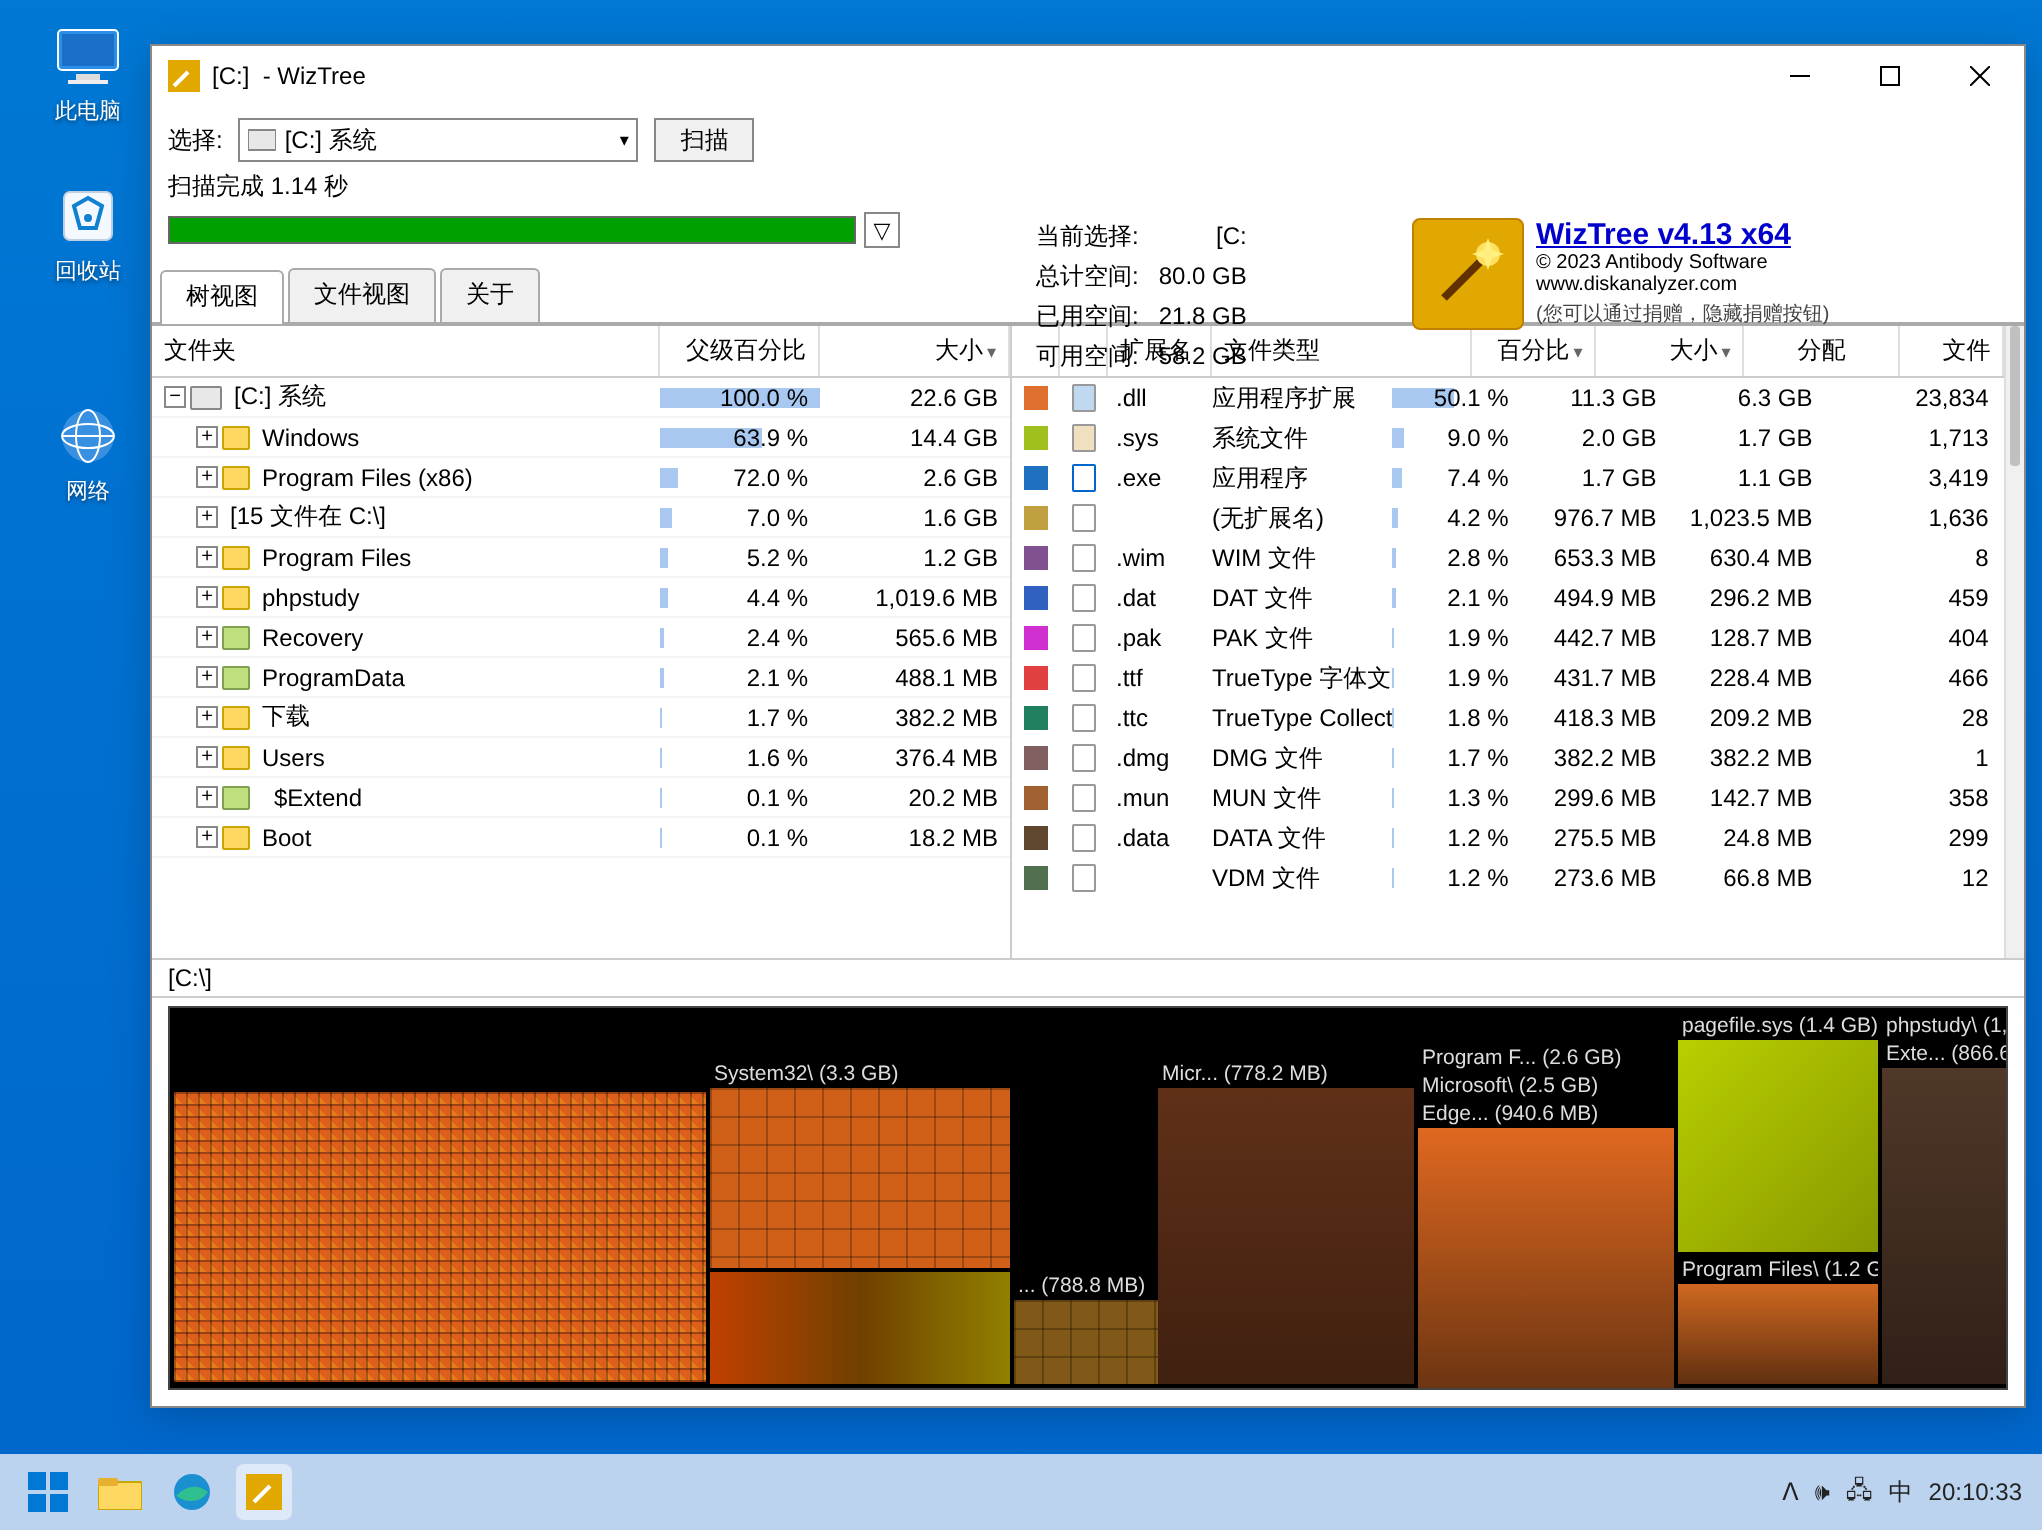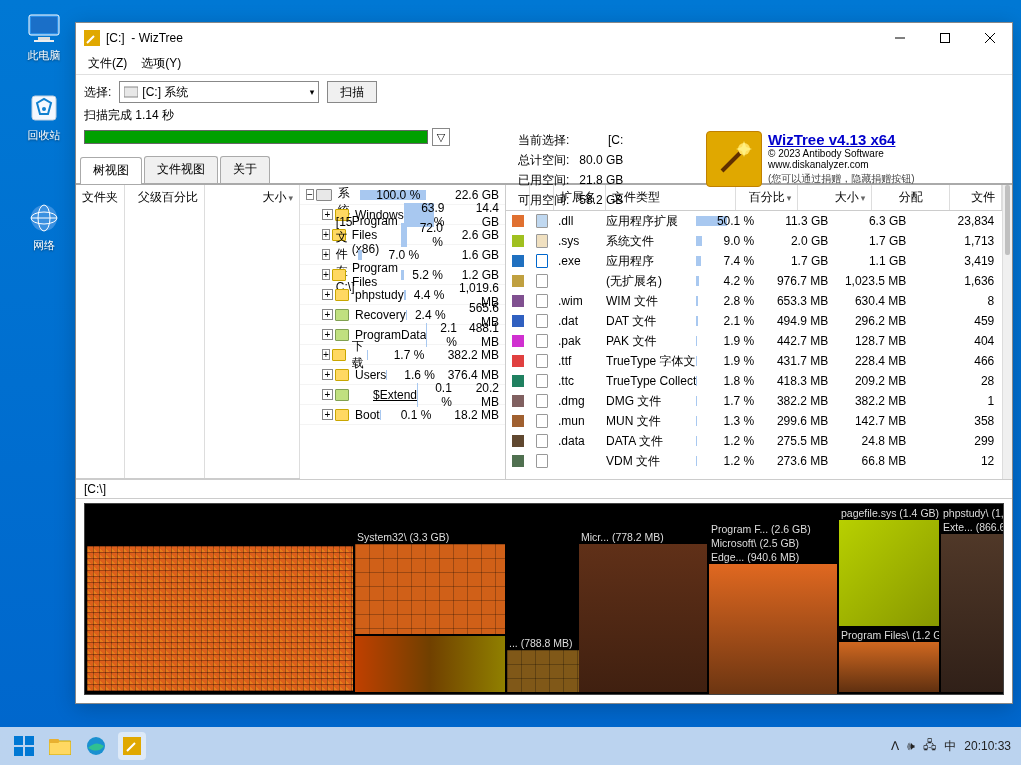--- a/index.html
+++ b/index.html
@@ -44,21 +44,21 @@
 .brand .wand { width:56px; height:56px; background:#e0a800; border:1px solid #c08000; border-radius:4px; display:flex; align-items:center; justify-content:center;}
 .brand-text .name { color:#0000cc; font-weight:bold; font-size:15px; text-decoration:underline;}
 .brand-text div { font-size:10px; }
 .brand-note { font-size:10.5px; color:#444; margin-top:2px;}
 
 .tabs { display:flex; border-bottom:1px solid #aaa; padding-left:4px; height:26px; align-items:flex-end; gap:2px; margin-top:6px;}
 .tab { border:1px solid #aaa; border-bottom:none; padding:4px 12px 5px; font-size:12px; background:#f0f0f0; border-radius:3px 3px 0 0;}
 .tab.active { background:#fff; position:relative; top:1px;}
 
 .content { display:flex; flex:1; border-top:1px solid #aaa;}
-.pane { overflow:hidden; display:flex; flex-direction:row;}
+.pane { overflow:hidden; display:flex; flex-direction:column;}
 .pane.left { flex:0 0 430px; border-right:1px solid #ccc;}
 .pane.right { flex:1; }
 .cols { display:flex; background:#fff; border-bottom:1px solid #ccc; font-size:12px;}
 .col { border-right:1px solid #ddd; padding:4px 6px; }
 .left .col.name { flex:1; }
 .left .col.pct { width:80px; text-align:right; }
 .left .col.size { width:95px; text-align:right; }
 .sort::after { content:"▾"; font-size:9px; margin-left:2px; color:#666;}
 
 .right .col.swatch { width:24px;}
@@ -173,24 +173,20 @@
         </div>
       <div>
           <svg width="10" height="10">
             <line x1="0" y1="0" x2="10" y2="10" stroke="#000"></line>
             <line x1="10" y1="0" x2="0" y2="10" stroke="#000"></line>
           </svg>
         </div>
     </div>
   </div>
 
-  <div class="menu-bar">
-    <span>文件(Z)</span>
-    <span>选项(Y)</span>
-  </div>
 
   <div style="position:relative;">
     <div class="toolbar">
       <label>选择:</label>
       <div class="sel-box">
         <svg class="hdd">
             <rect width="14" height="10" y="2" fill="#e8e8e8" stroke="#888"></rect>
           </svg>
         <span>[C:] 系统</span>
         <span class="sel-arrow">▾</span>
@@ -346,21 +342,21 @@
               <span class="folder-ico"></span>
               <span style="margin-left: 4px;">Users</span>
             </div>
             <div class="pct-cell"><div class="pct-bar" style="width: 1.6%;"></div><span class="pct-txt">1.6 %</span></div>
             <div class="size-cell">376.4 MB</div>
           </div>
           <div class="row">
             <div class="tree-cell" style="padding-left: 22px;">
               <span class="expander">+</span>
               <span class="folder-ico rec"></span>
-              <span style="margin-left: 22px; text-decoration: underline;">$Extend</span>
+              <span style="margin-left: 10px;">$Extend</span>
             </div>
             <div class="pct-cell"><div class="pct-bar" style="width: 0.5%;"></div><span class="pct-txt">0.1 %</span></div>
             <div class="size-cell">20.2 MB</div>
           </div>
           <div class="row">
             <div class="tree-cell" style="padding-left: 22px;">
               <span class="expander">+</span>
               <span class="folder-ico"></span>
               <span style="margin-left: 4px;">Boot</span>
             </div>

